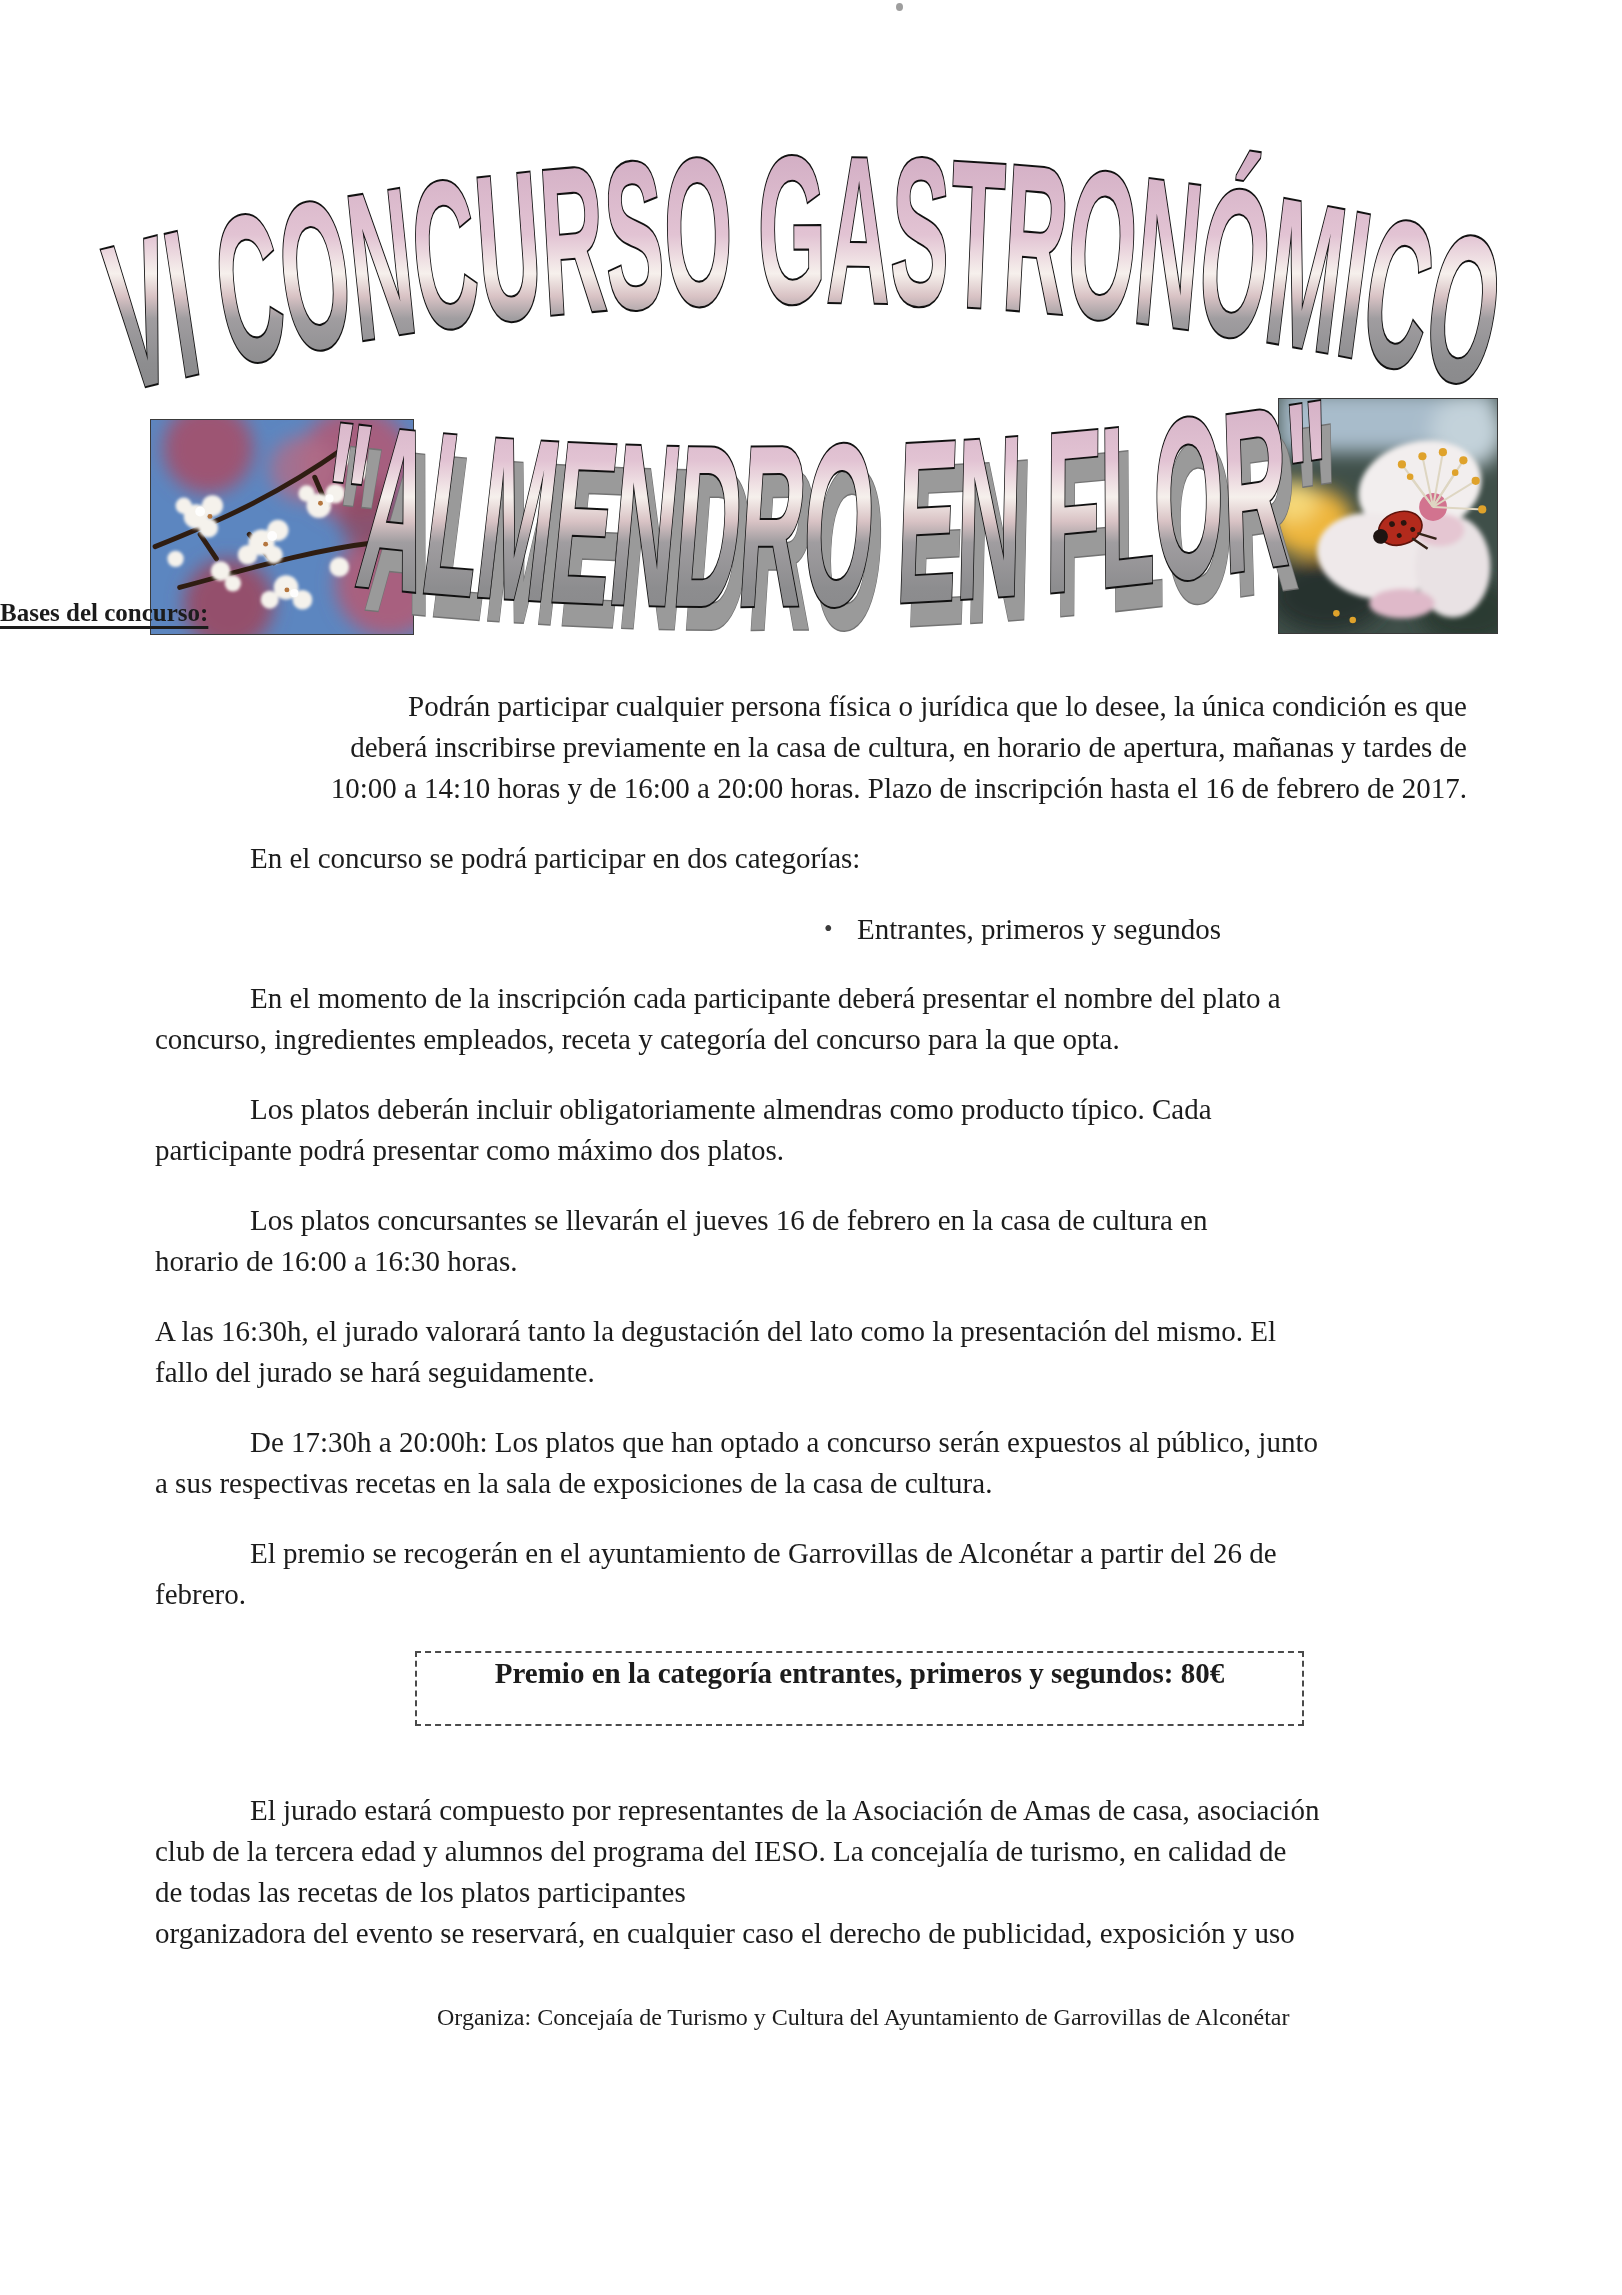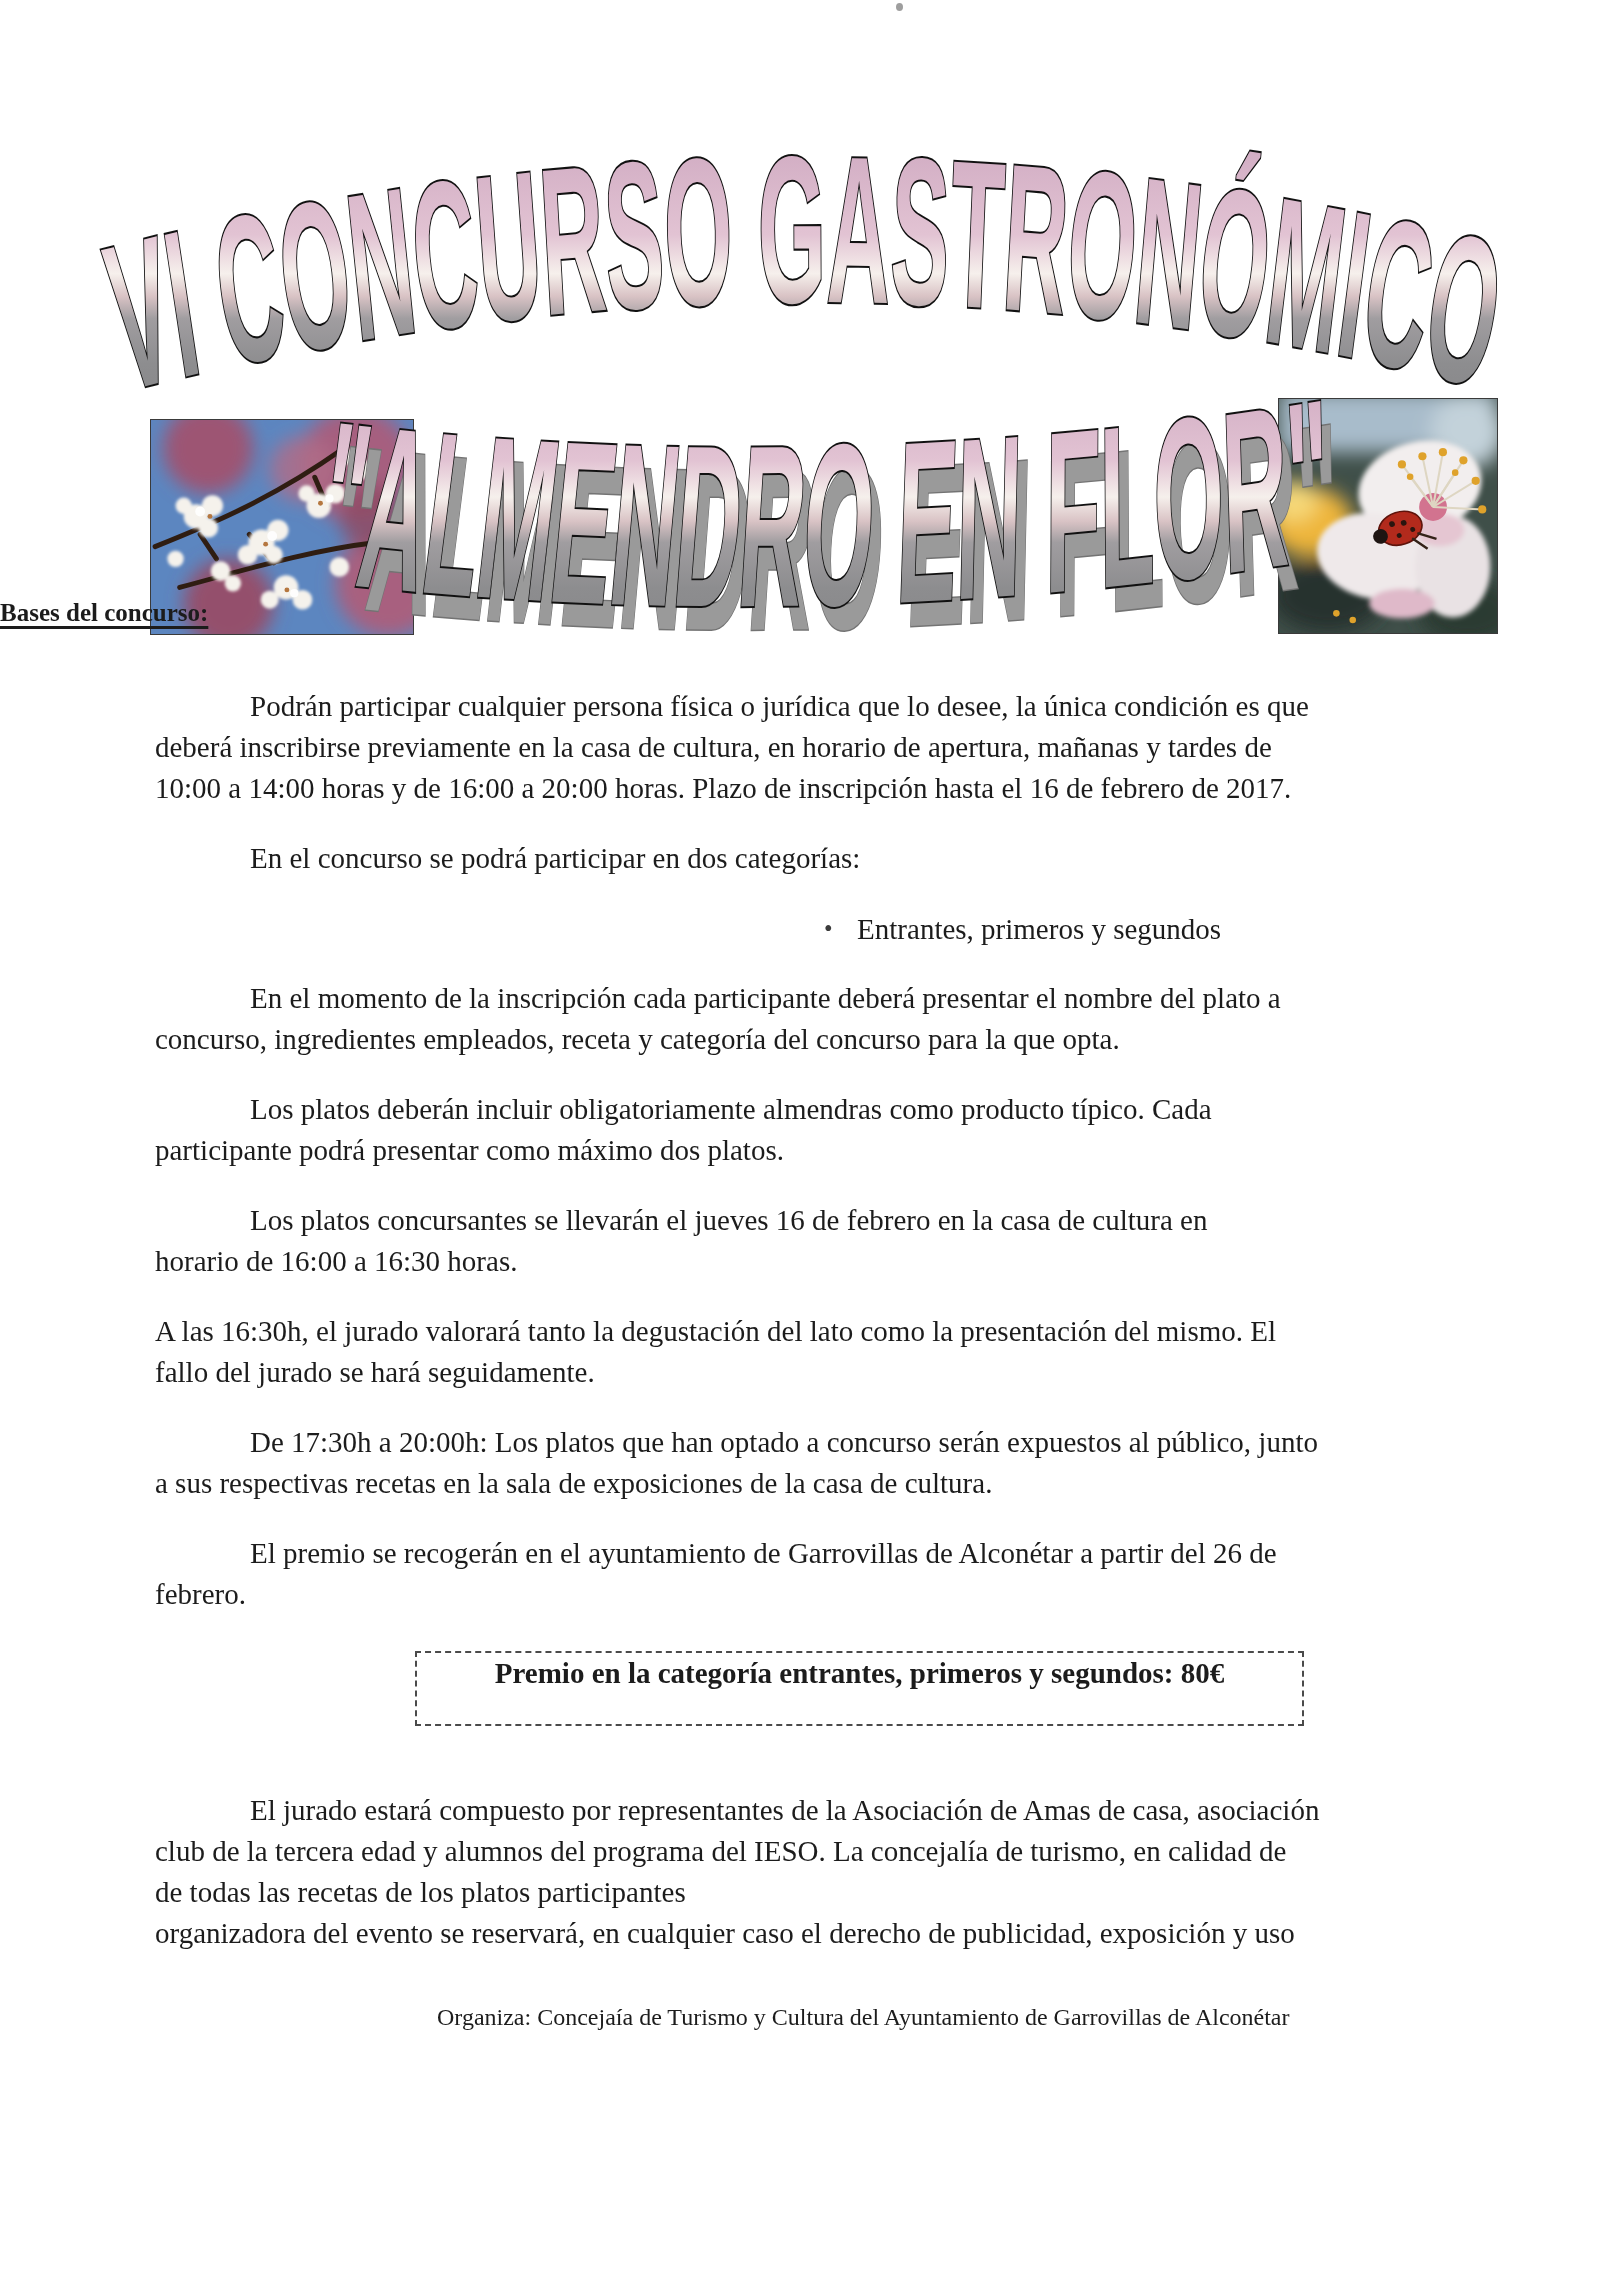--- a/index.html
+++ b/index.html
@@ -9,21 +9,21 @@
   .wordart{position:absolute;left:0;font-family:"Liberation Sans","DejaVu Sans",sans-serif;font-weight:bold;}
   #title1{top:57px;width:1622px;height:384px;}
   #title2{top:360px;width:1622px;height:319px;z-index:3;}
   .photo{position:absolute;z-index:1;border:1.6px solid #3a3a3a;}
   #photoL{left:150px;top:419px;width:262px;height:214px;}
   #photoR{left:1278px;top:398px;width:218px;height:234px;}
   .bases{position:absolute;top:599px;left:0;width:1541px;text-align:left;z-index:4;
          font-size:25px;font-weight:bold;text-decoration:underline;text-decoration-thickness:2.5px;text-underline-offset:4.9px;}
   .content{position:absolute;left:155px;top:679px;width:1312px;font-size:29px;line-height:41px;z-index:2;}
   .para{margin:0 0 29px 0;}
-  .para.first{margin-top:6.5px;}
+  .para.first{margin-top:6.5px;text-align:right;}
   .ln{display:block;white-space:nowrap;}
   .para.indent .ln.fl{padding-left:95px;}
   .bold{font-weight:normal;}
   .bullet-row{padding-left:669px;margin-bottom:29px;white-space:nowrap;}
   .bullet-dot{display:inline-block;margin-right:24.5px;color:#3c3c3c;font-size:24.5px;vertical-align:1.6px;}
   .prize-box{box-sizing:border-box;margin:36px 0 64px 260px;width:889px;height:75px;
              border:2.5px dashed #4a4a4a;display:flex;align-items:flex-start;justify-content:center;
              font-weight:bold;white-space:nowrap;}
   .organizer{margin-top:43px;padding-left:282px;font-size:24px;white-space:nowrap;}
 </style>
@@ -211,21 +211,21 @@
     </g>
   </svg>
 
   <div class="bases">Bases del concurso:</div>
 
   <div class="content">
 
     <div class="para indent first">
       <span class="ln fl">Podrán participar cualquier persona física o jurídica que lo desee, la única condición es que</span>
       <span class="ln">deberá inscribirse previamente en la casa de cultura, en horario de apertura, mañanas y tardes de</span>
-      <span class="ln">10:00 a 14:00 horas y de 16:00 a 20:00 horas. Plazo de inscripción hasta el 16 de febrero de 2017.</span>
+      <span class="ln">10:00 a 14:10 horas y de 16:00 a 20:00 horas. Plazo de inscripción hasta el 16 de febrero de 2017.</span>
     </div>
 
     <div class="para indent">
       <span class="ln fl">En el concurso se podrá participar en dos categorías:</span>
     </div>
 
     <div class="bullet-row">
       <span class="bullet-dot">•</span><span>Entrantes, primeros y segundos</span>
     </div>
 

